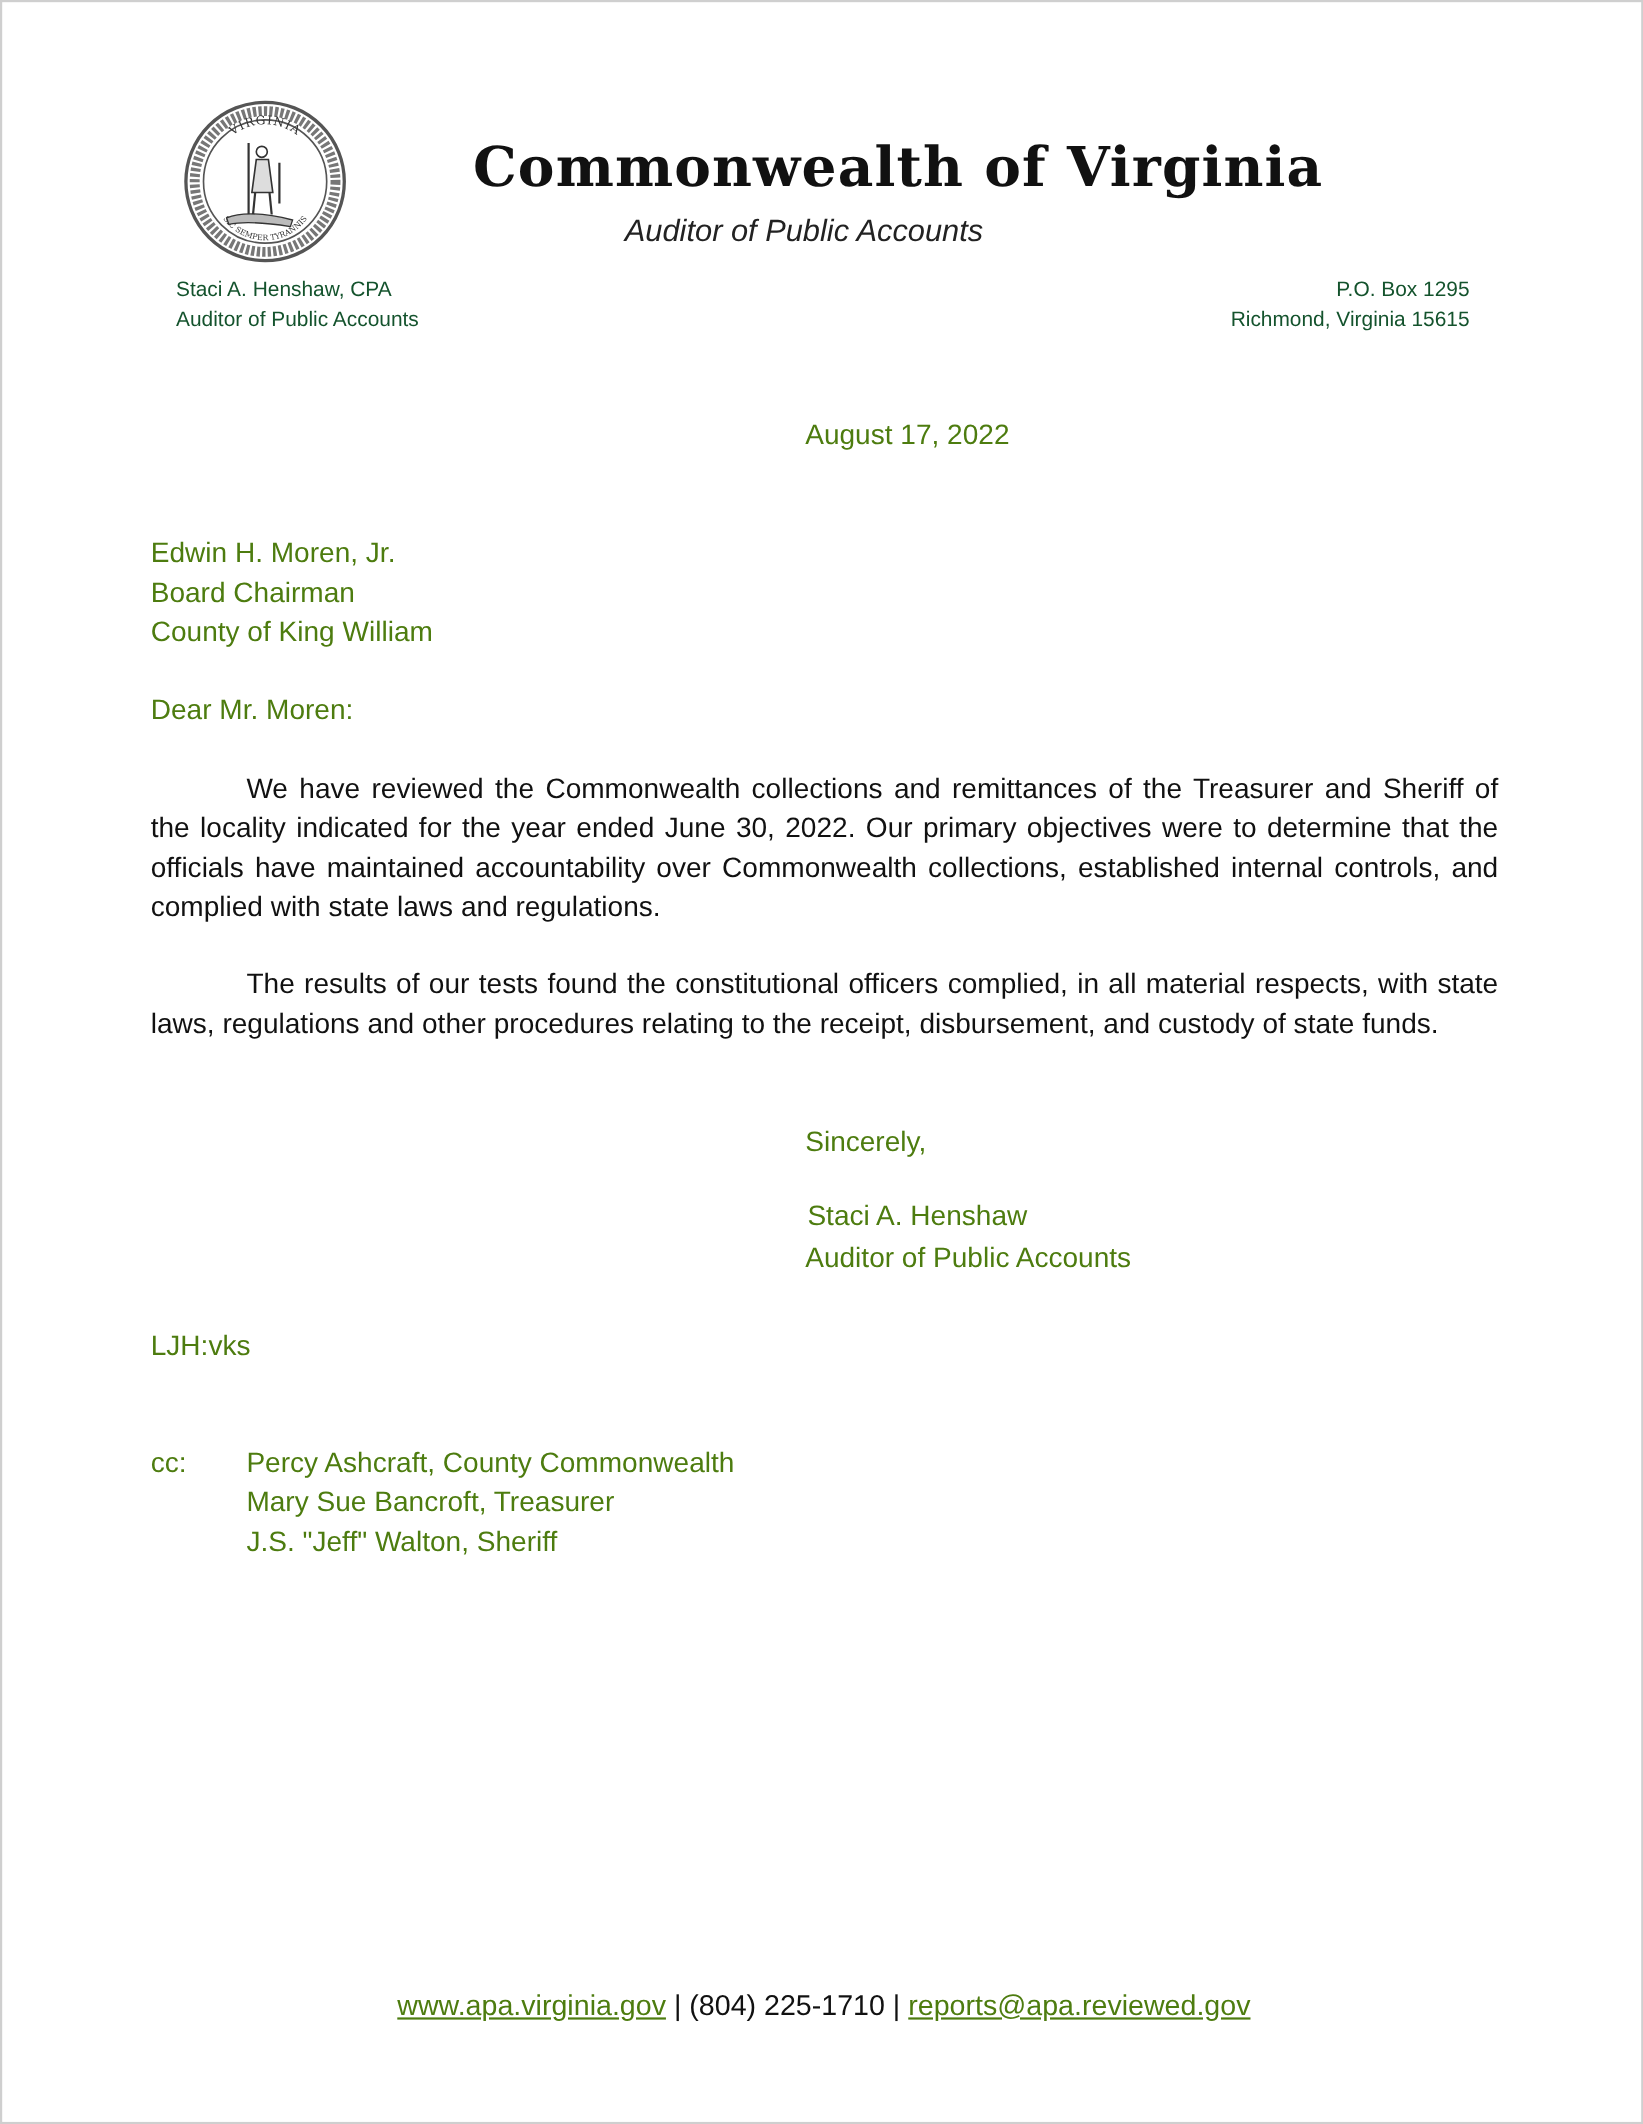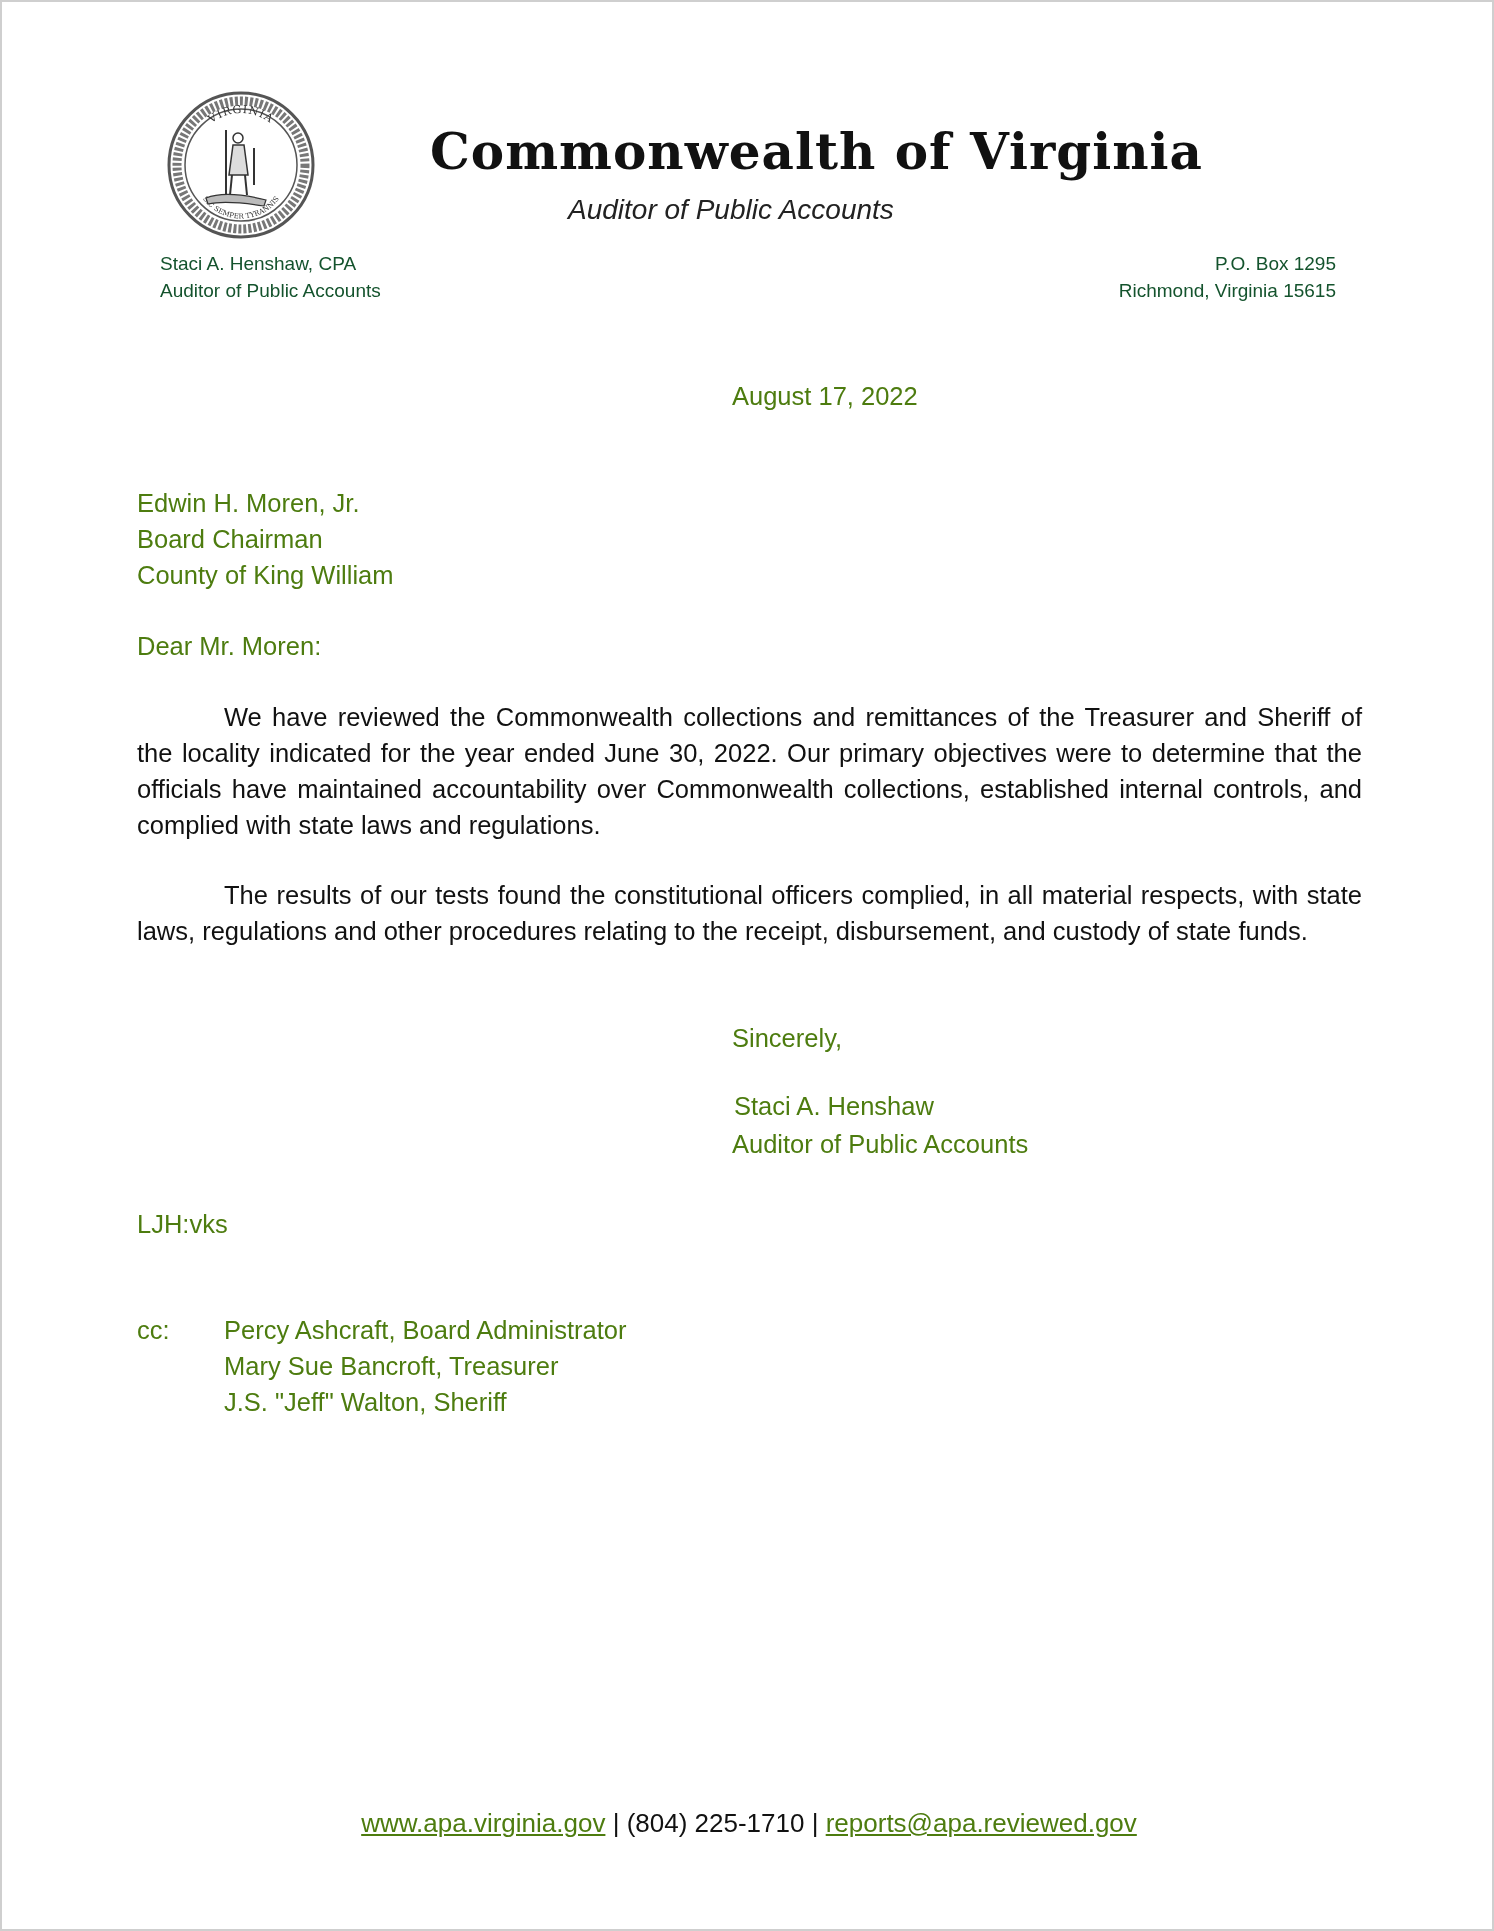--- a/index.html
+++ b/index.html
@@ -92,21 +92,21 @@
   <div class="para p2"><span class="indent"></span><span>The results of our tests found the constitutional officers complied, in all material respects, with state laws, regulations and other procedures relating to the receipt, disbursement, and custody of state funds.</span></div>
 
   <div class="abs body-text closing">Sincerely,</div>
   <div class="abs body-text sig">Staci A. Henshaw</div>
   <div class="abs body-text sig2">Auditor of Public Accounts</div>
 
   <div class="abs body-text initials">LJH:vks</div>
 
   <div class="abs body-text cc-label">cc:</div>
   <div class="abs body-text cc-list">
-    <span class="line">Percy Ashcraft, Board Administrator</span>
+    <span class="line">Percy Ashcraft, County Commonwealth</span>
     <span class="line">Mary Sue Bancroft, Treasurer</span>
     <span class="line">J.S. "Jeff" Walton, Sheriff</span>
   </div>
 
   <div class="abs footer">
     <a>www.apa.virginia.gov</a>
     <span>|</span>
     <span>(804) 225-1710</span>
     <span>|</span>
     <a>reports@apa.reviewed.gov</a>

